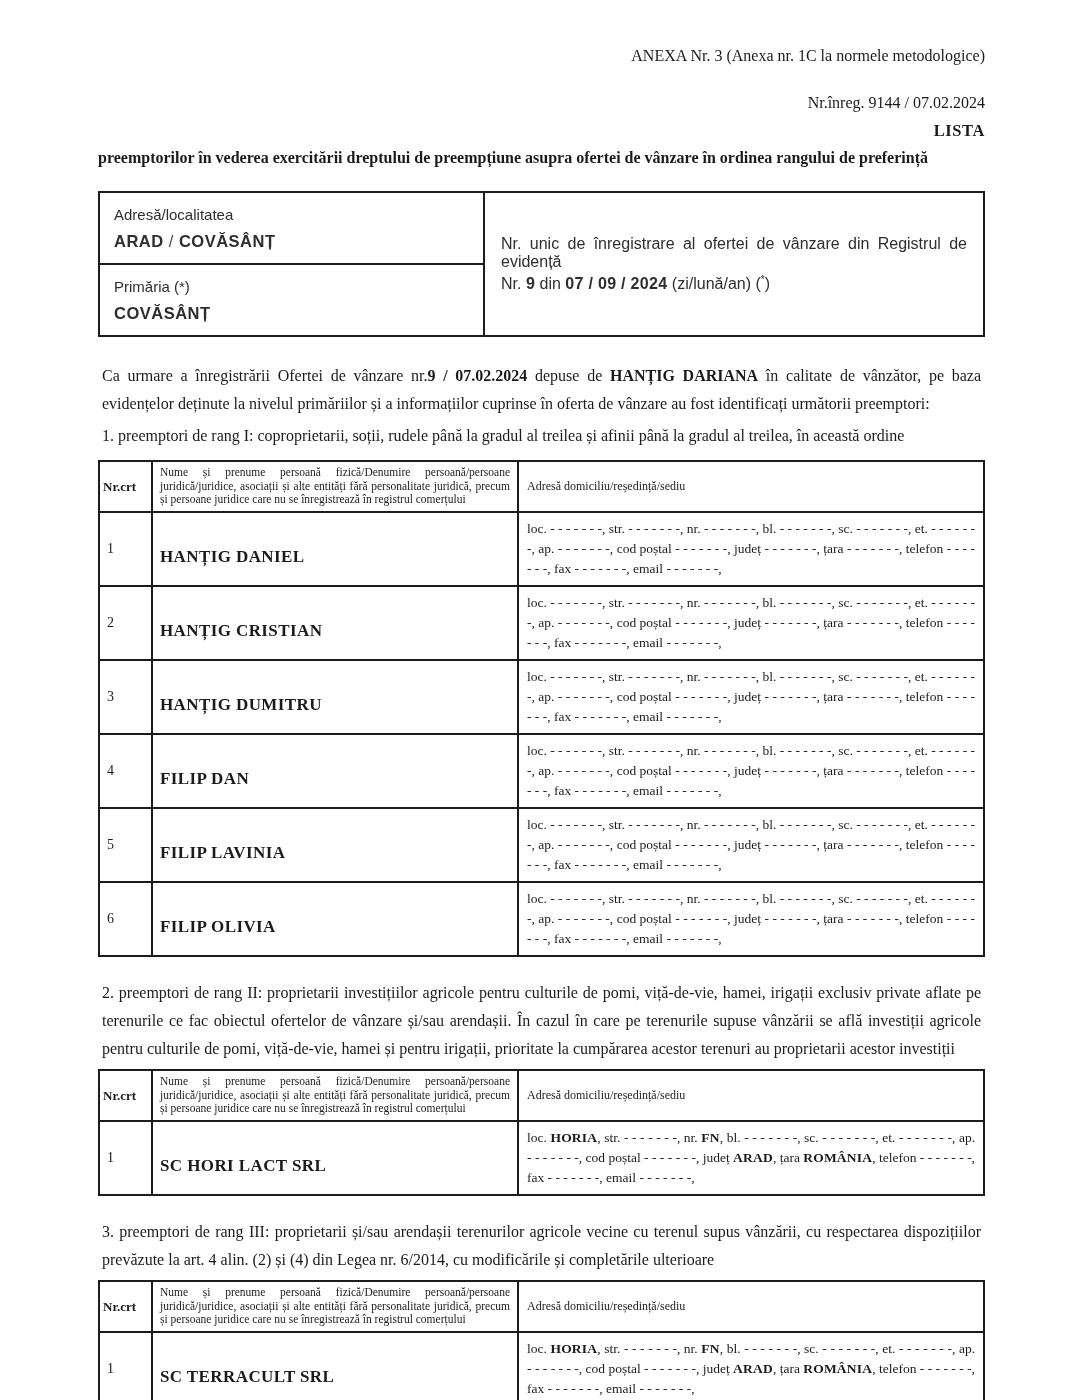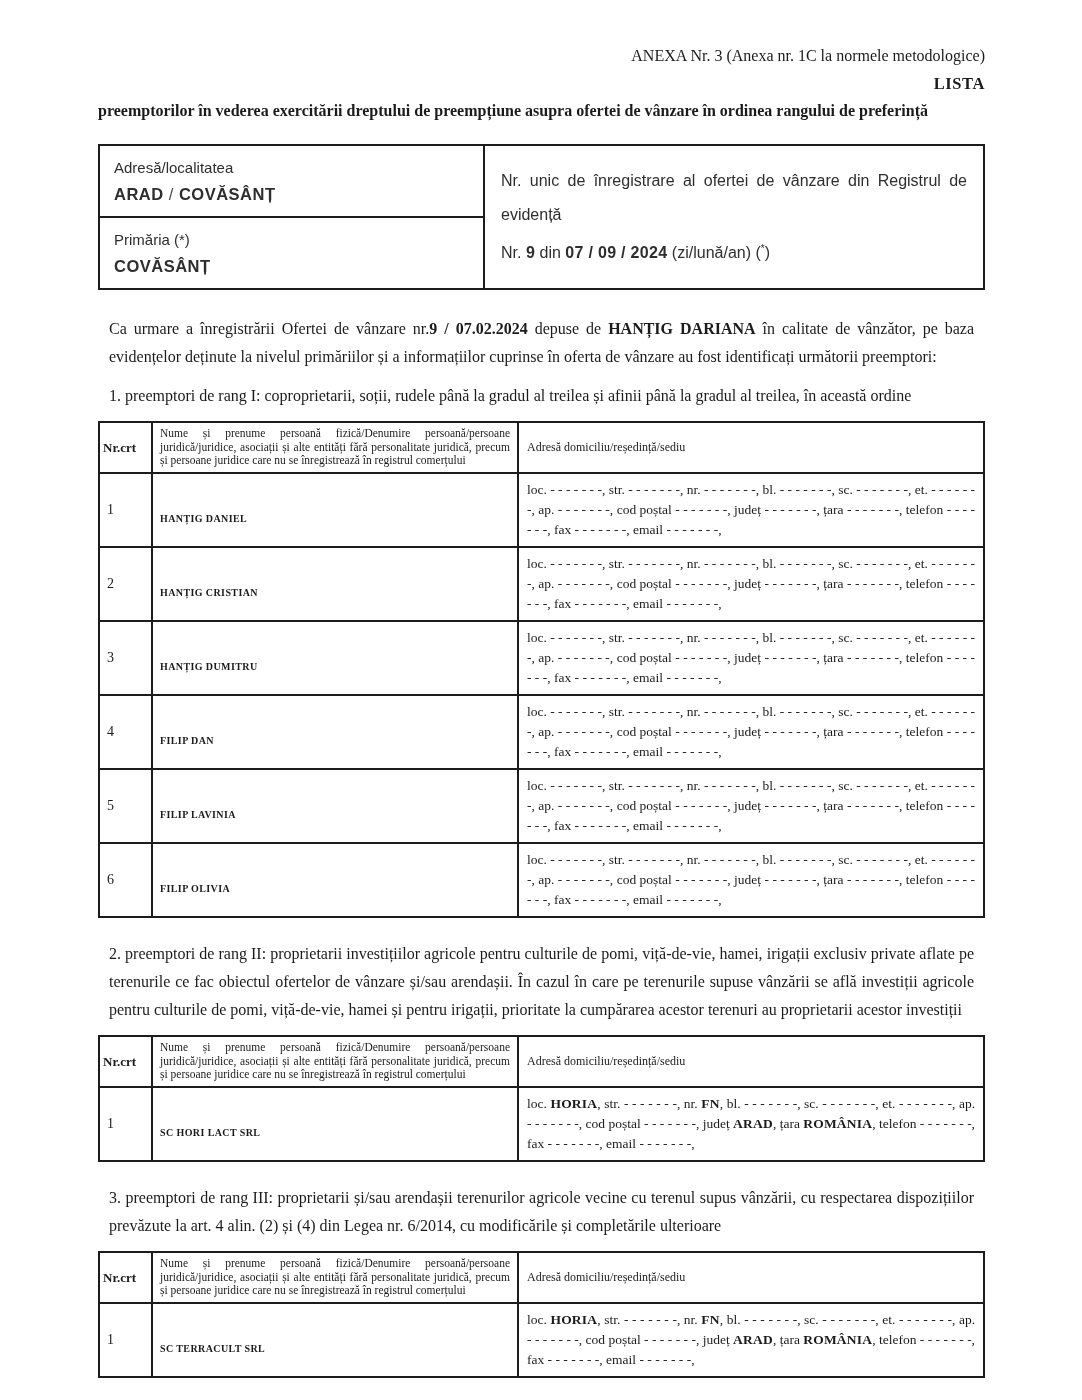--- a/index.html
+++ b/index.html
@@ -16,48 +16,49 @@
   .subtitle { text-align:left; font-weight:bold; font-size:16px; line-height:28px; margin-top:2px; }
 
   table { border-collapse:collapse; }
   .info-table { width:100%; margin-top:19px; font-family:"Liberation Sans", sans-serif; color:#2e2e2e; table-layout:fixed; }
   .info-table td { border:2px solid #1c1c1c; vertical-align:middle; }
   .info-left { width:355px; padding:9px 14px; }
   .info-left .lbl { font-size:15px; line-height:26px; }
   .info-left .val { font-size:16.5px; line-height:26px; font-weight:bold; letter-spacing:0.5px; }
   .info-left .val b, .info-left .val span { font-weight:bold; }
   .info-left .val span.sep { font-weight:normal; color:#4a4a4a; }
-  .info-right { padding:14px 16px; font-size:16px; line-height:34px;margin-left:12px; }
+  .info-right { padding:14px 16px; font-size:16px; line-height:18px;margin-left:12px; }
   .info-right .just { text-align:justify; }
   .info-right sup { font-size:10px; }
   .info-right b { letter-spacing:0.3px; }
 
-  .para { text-align:justify; font-size:16px; line-height:28px; margin:11px; }
+  .para { text-align:justify; font-size:16px; line-height:28px; margin:4px; }
   .intro { margin-top:25px; }
   .sec2 { margin-top:22px; }
   .sec3 { margin-top:22px; }
 
   .main-table { width:100%; margin-top:10px; table-layout:fixed; }
   .main-table.tight { margin-top:6px; }
   .main-table td, .main-table th { border:2px solid #1c1c1c; vertical-align:middle; }
   th.h-nr { width:45px; font-weight:bold; font-size:13px; padding:2px 3px; text-align:left; }
   th.h-name { width:350px; font-weight:normal; font-size:11.5px; line-height:13.5px; text-align:justify; padding:3px 7px; }
   th.h-addr { font-weight:normal; font-size:12px; text-align:left; padding:17px 8px; }
   td.c-nr { font-size:14px; padding:2px 0 2px 7px; }
-  td.c-name { font-weight:bold; font-size:10px; letter-spacing:0.4px; padding:18px 0 2px 7px; }
+  td.c-name { font-weight:bold; font-size:17px; letter-spacing:0.4px; padding:18px 0 2px 7px; }
   td.c-addr { font-size:13.5px; line-height:20px; text-align:justify; padding:6px 8px; }
   td.c-addr b { letter-spacing:0.2px; }
   tr.data-row { height:66px; }
 </style>
 </head>
 <body>
 
 <div class="page">
 
   <div class="hdr-right">ANEXA Nr. 3 (Anexa nr. 1C la normele metodologice)</div>
+  <div class="hdr-right reg">Nr.înreg. 9144 / 07.02.2024</div>
   <div class="title">LISTA</div>
   <div class="subtitle">preemptorilor în vederea exercitării dreptului de preempțiune asupra ofertei de vânzare în ordinea rangului de preferință</div>
 
   <table class="info-table">
     <tbody>
       <tr>
         <td class="info-left">
           <div class="lbl">Adresă/localitatea</div>
           <div class="val"><b>ARAD</b><span class="sep"> / </span><b>COVĂSÂNȚ</b></div>
         </td>

